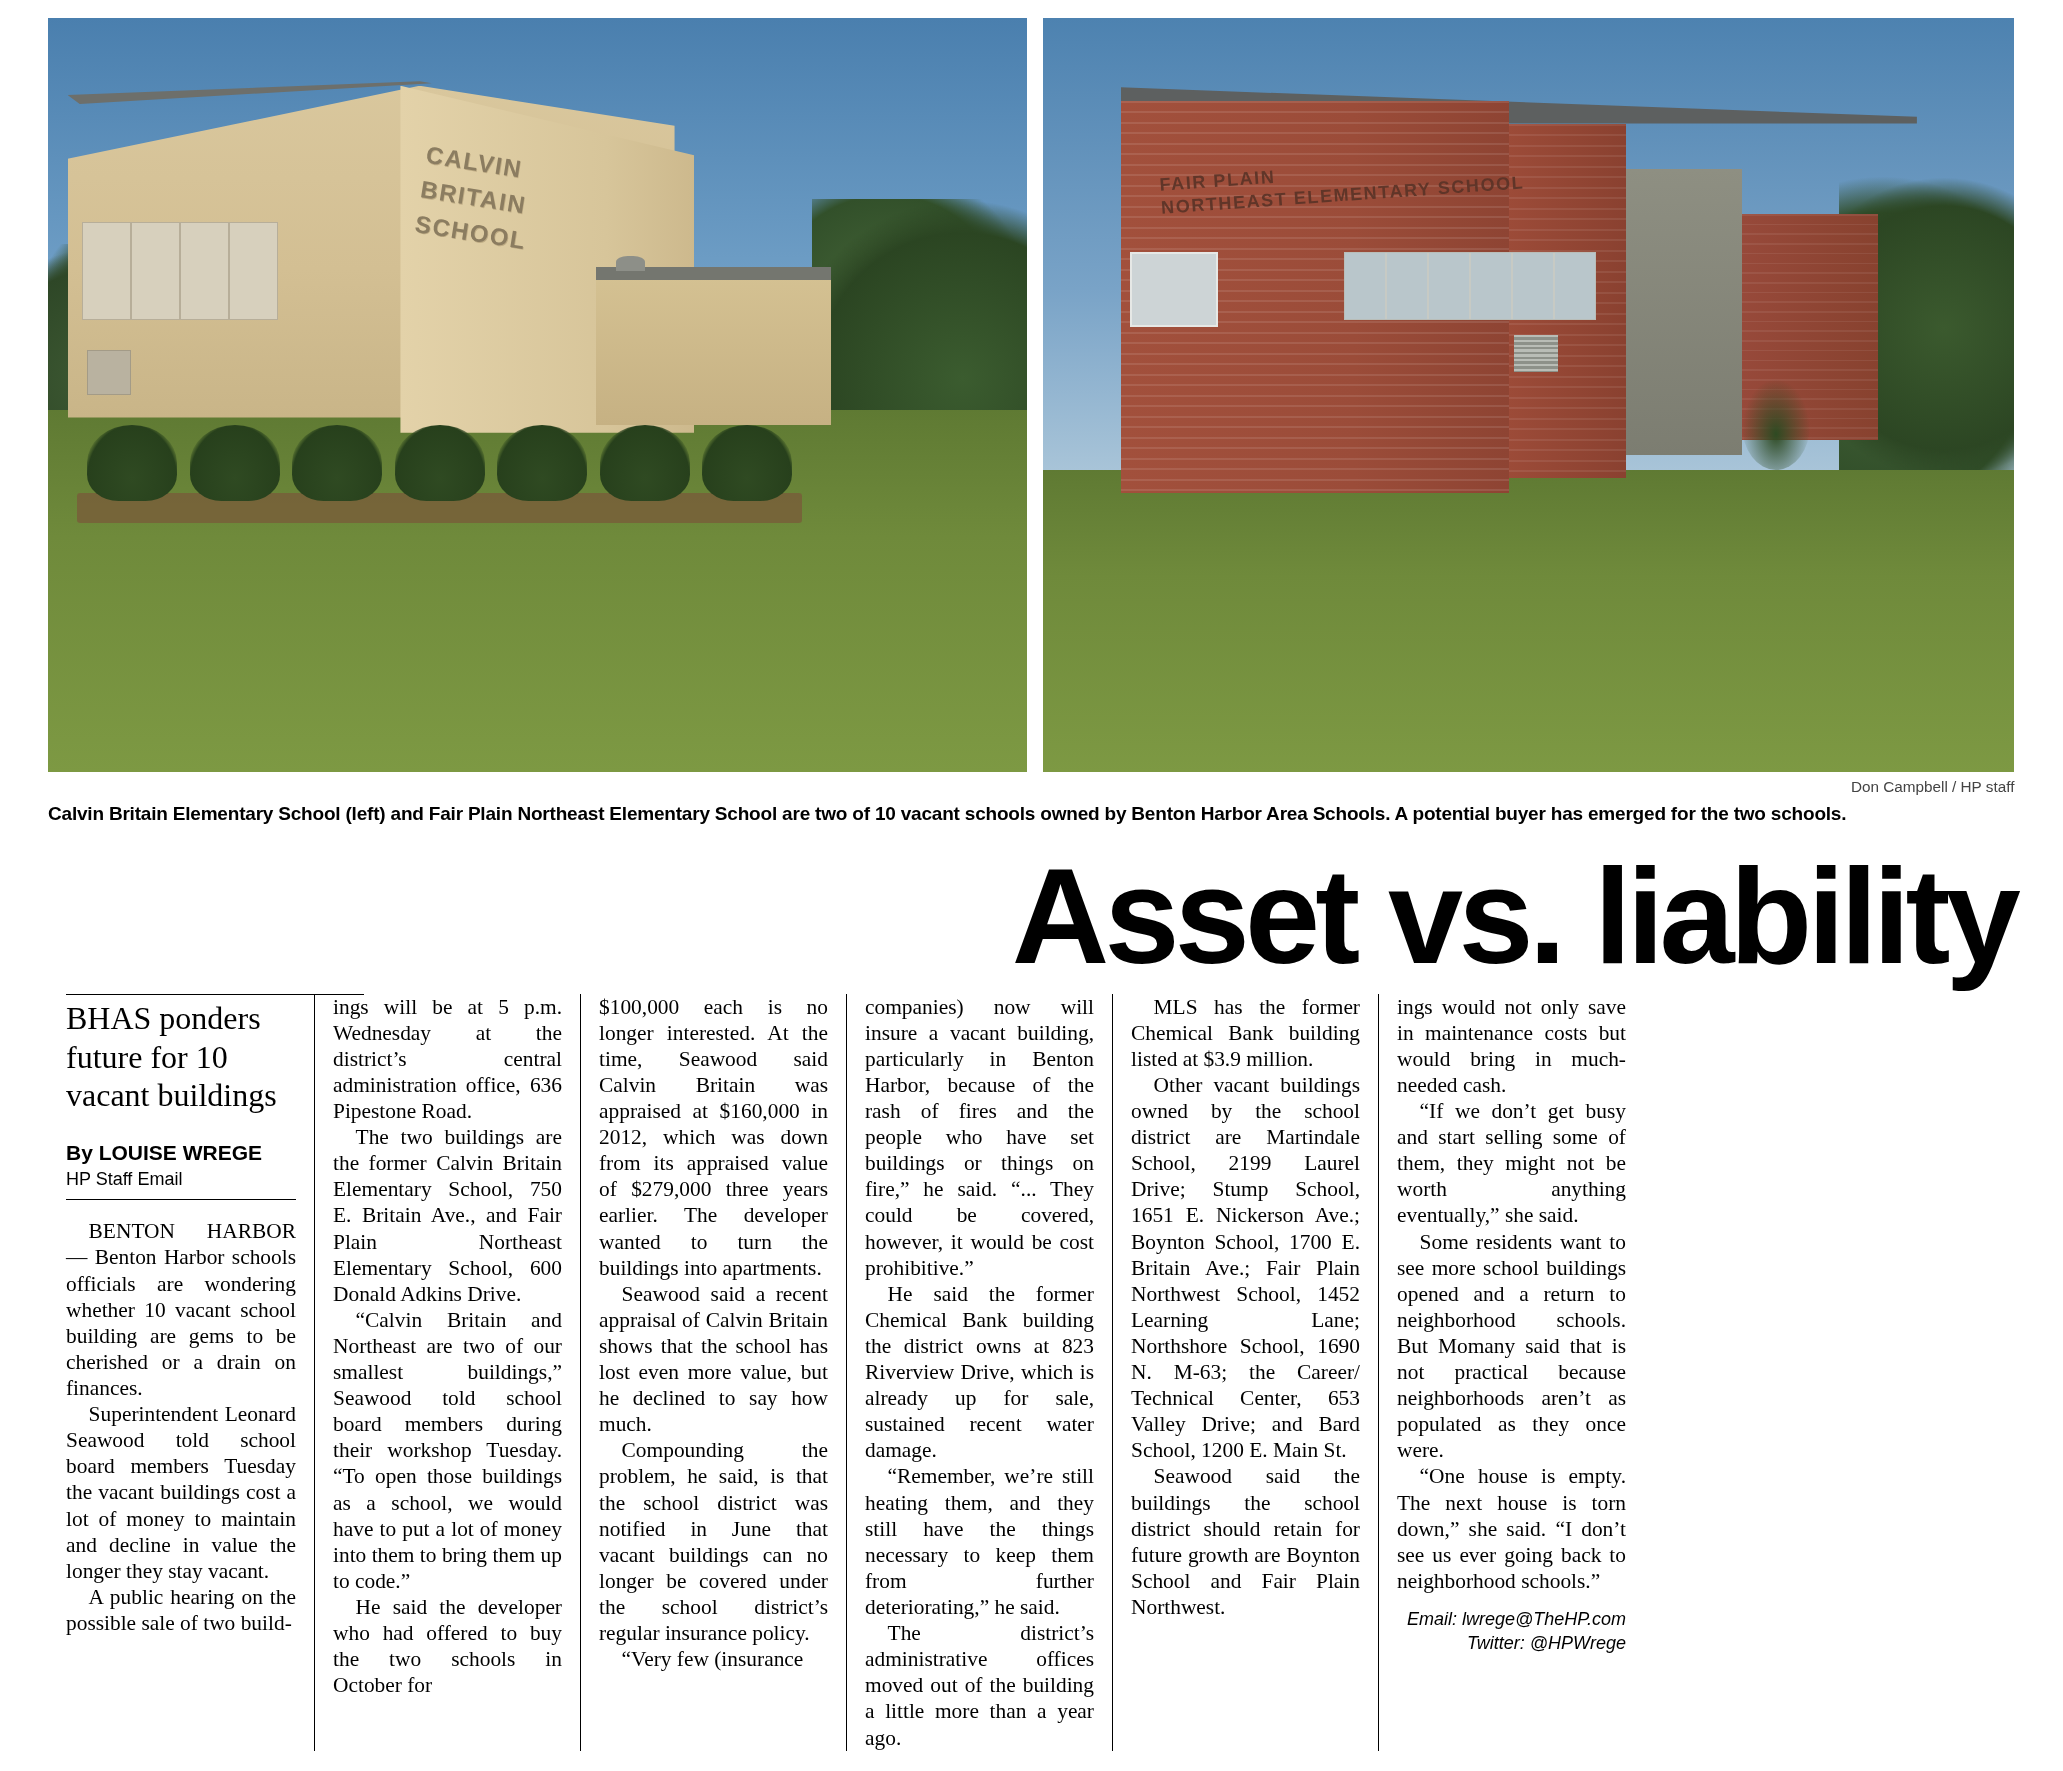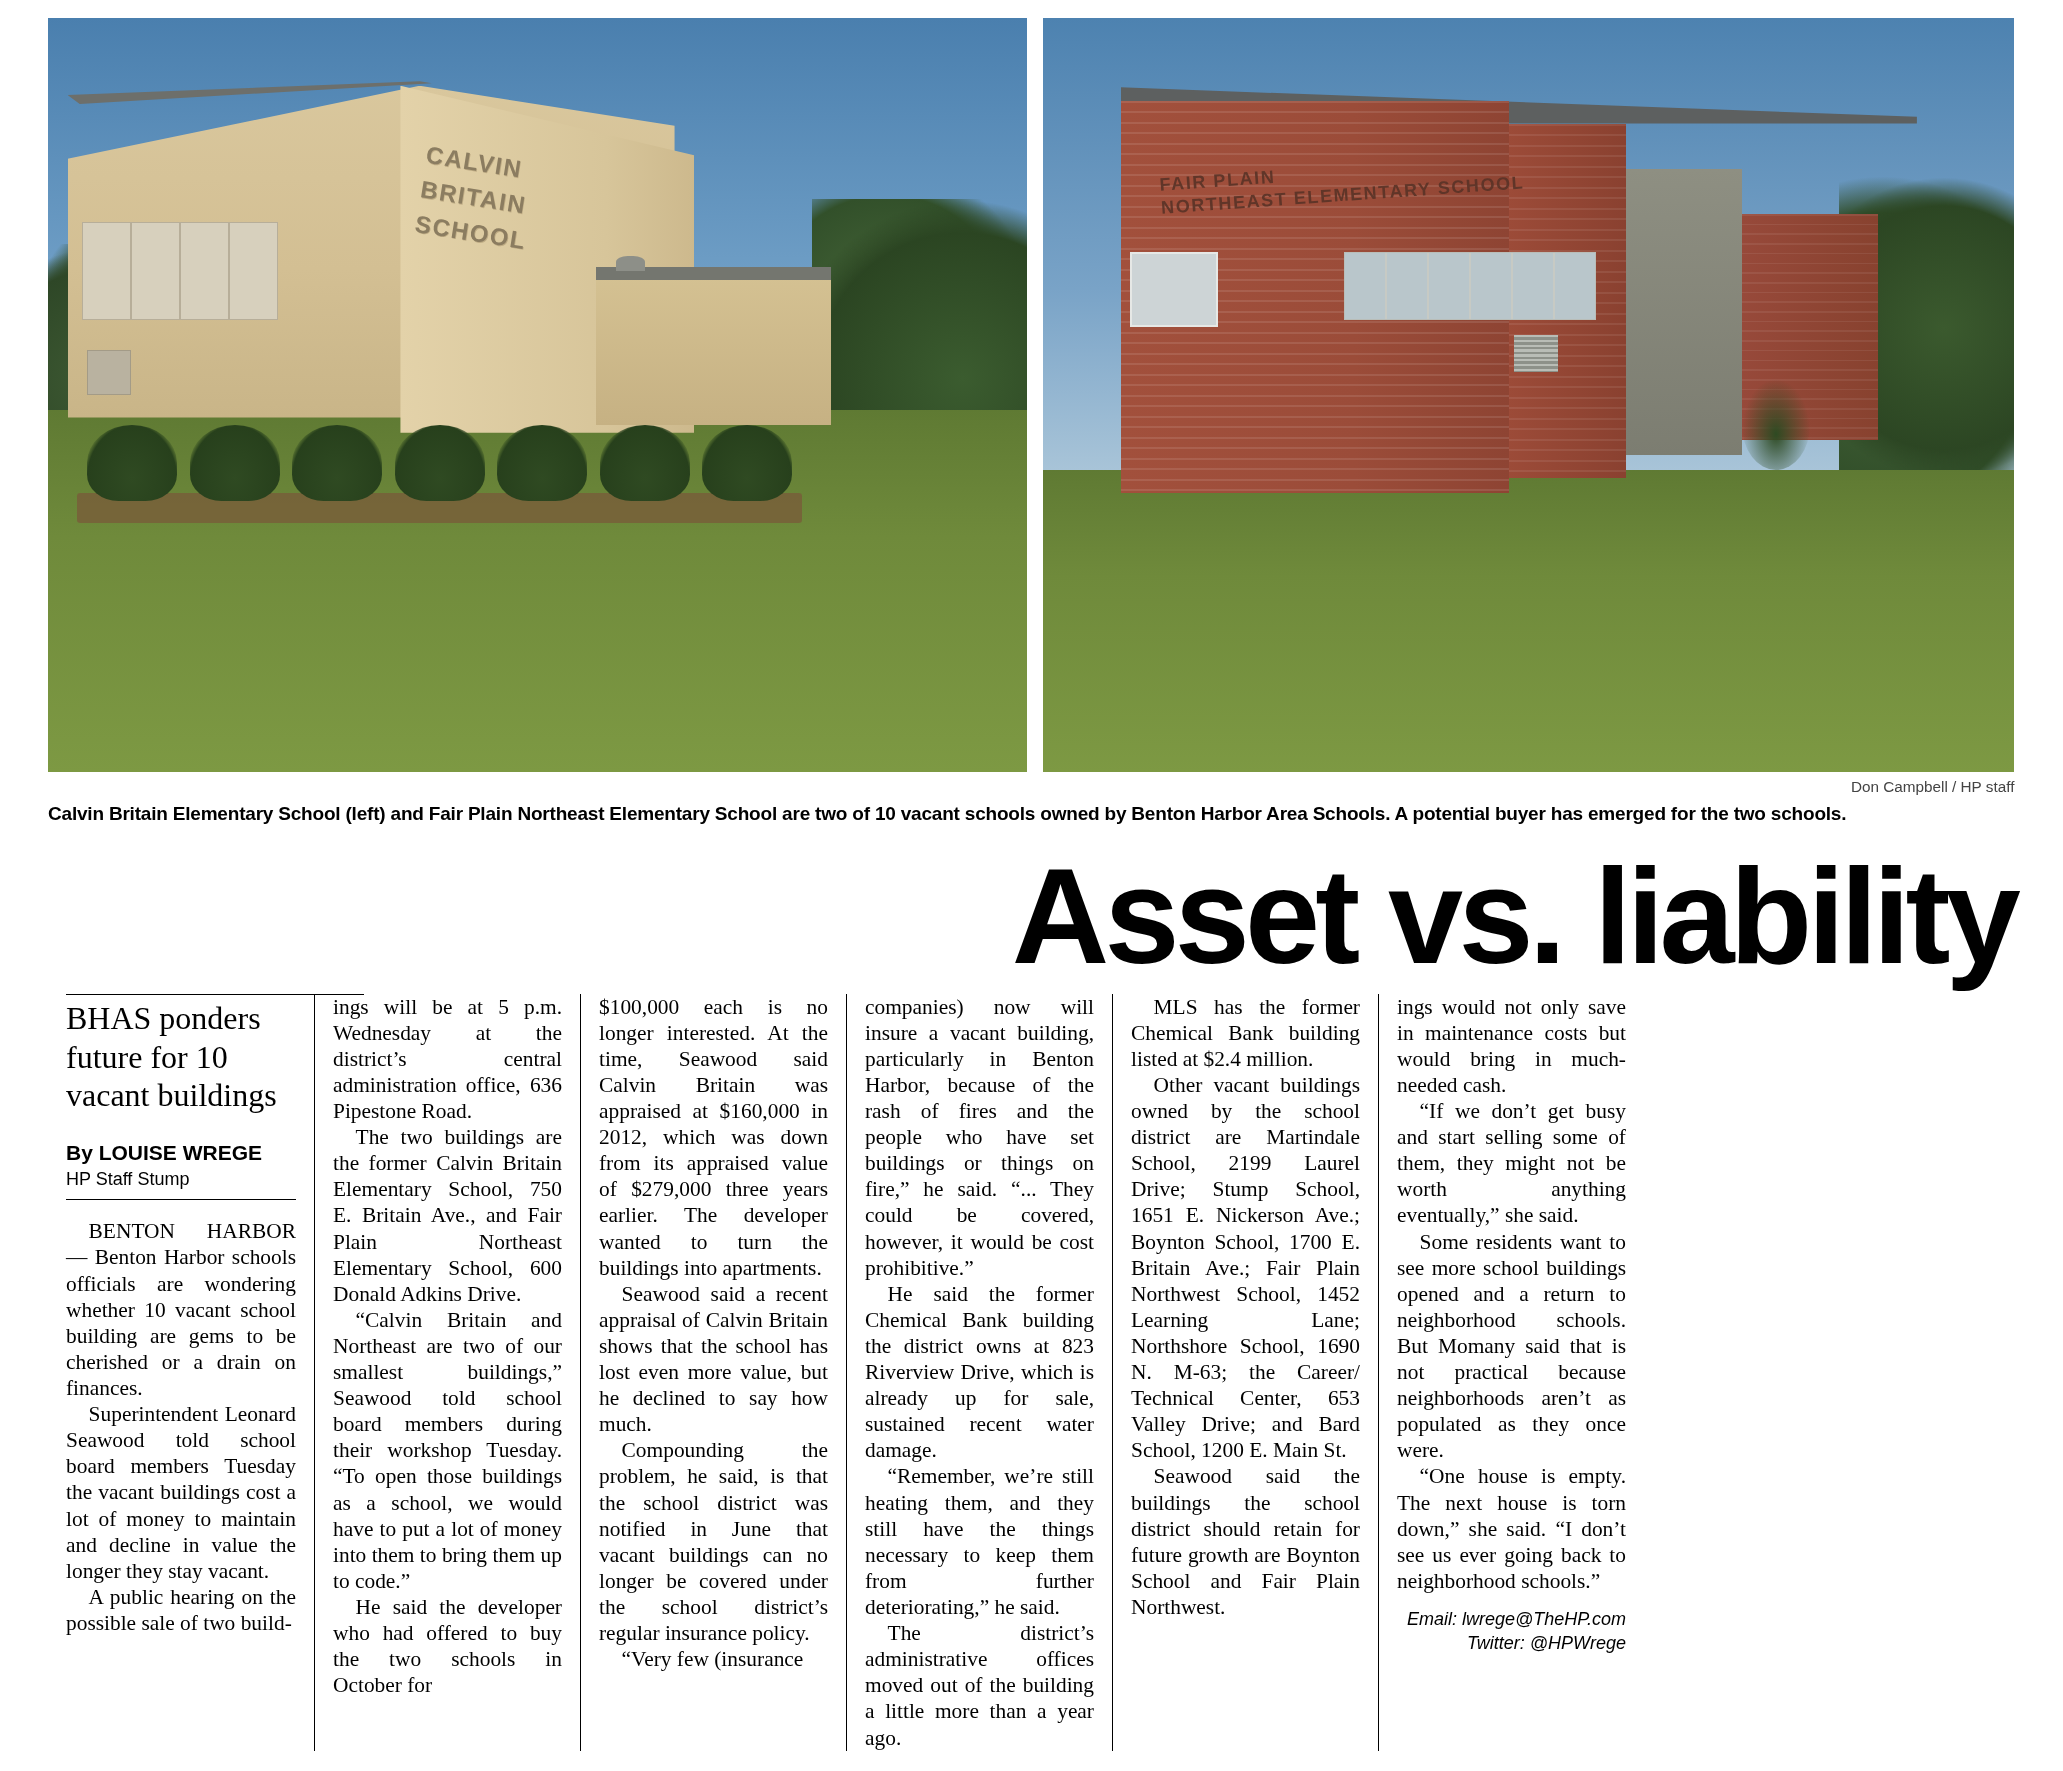--- a/index.html
+++ b/index.html
@@ -345,21 +345,21 @@
   <div class="cutline">Calvin Britain Elementary School (left) and Fair Plain Northeast Elementary School are two of 10 vacant schools owned by Benton Harbor Area Schools. A potential buyer has emerged for the two schools.</div>
 
   <h1 class="headline">Asset vs. liability</h1>
 
   <div class="article">
 
     <div class="col">
       <div class="rule-top"></div>
       <div class="deck">BHAS ponders future for 10 vacant buildings</div>
       <div class="byline">By LOUISE WREGE</div>
-      <div class="byline-sub">HP Staff Stump</div>
+      <div class="byline-sub">HP Staff Email</div>
       <div class="byline-rule"></div>
       <p class="lede-lead">BENTON HARBOR — Benton Harbor schools officials are wondering whether 10 vacant school building are gems to be cherished or a drain on finances.</p>
       <p>Superintendent Leonard Seawood told school board members Tuesday the vacant buildings cost a lot of money to maintain and decline in value the longer they stay vacant.</p>
       <p>A public hearing on the possible sale of two build-</p>
     </div>
 
     <div class="col">
       <p class="noindent">ings will be at 5 p.m. Wednesday at the district’s central administration office, 636 Pipestone Road.</p>
       <p>The two buildings are the former Calvin Britain Elementary School, 750 E. Britain Ave., and Fair Plain Northeast Elementary School, 600 Donald Adkins Drive.</p>
       <p>“Calvin Britain and Northeast are two of our smallest buildings,” Seawood told school board members during their workshop Tuesday. “To open those buildings as a school, we would have to put a lot of money into them to bring them up to code.”</p>
@@ -374,21 +374,21 @@
     </div>
 
     <div class="col">
       <p class="noindent">companies) now will insure a vacant building, particularly in Benton Harbor, because of the rash of fires and the people who have set buildings or things on fire,” he said. “... They could be covered, however, it would be cost prohibitive.”</p>
       <p>He said the former Chemical Bank building the district owns at 823 Riverview Drive, which is already up for sale, sustained recent water damage.</p>
       <p>“Remember, we’re still heating them, and they still have the things necessary to keep them from further deteriorating,” he said.</p>
       <p>The district’s administrative offices moved out of the building a little more than a year ago.</p>
     </div>
 
     <div class="col">
-      <p>MLS has the former Chemical Bank building listed at $2.4 million.</p>
+      <p>MLS has the former Chemical Bank building listed at $3.9 million.</p>
       <p>Other vacant buildings owned by the school district are Martindale School, 2199 Laurel Drive; Stump School, 1651 E. Nickerson Ave.; Boynton School, 1700 E. Britain Ave.; Fair Plain Northwest School, 1452 Learning Lane; Northshore School, 1690 N. M-63; the Career/ Technical Center, 653 Valley Drive; and Bard School, 1200 E. Main St.</p>
       <p>Seawood said the buildings the school district should retain for future growth are Boynton School and Fair Plain Northwest.</p>
     </div>
 
     <div class="col">
       <p class="noindent">ings would not only save in maintenance costs but would bring in much-needed cash.</p>
       <p>“If we don’t get busy and start selling some of them, they might not be worth anything eventually,” she said.</p>
       <p>Some residents want to see more school buildings opened and a return to neighborhood schools. But Momany said that is not practical because neighborhoods aren’t as populated as they once were.</p>
       <p>“One house is empty. The next house is torn down,” she said. “I don’t see us ever going back to neighborhood schools.”</p>
       <div class="contact">

